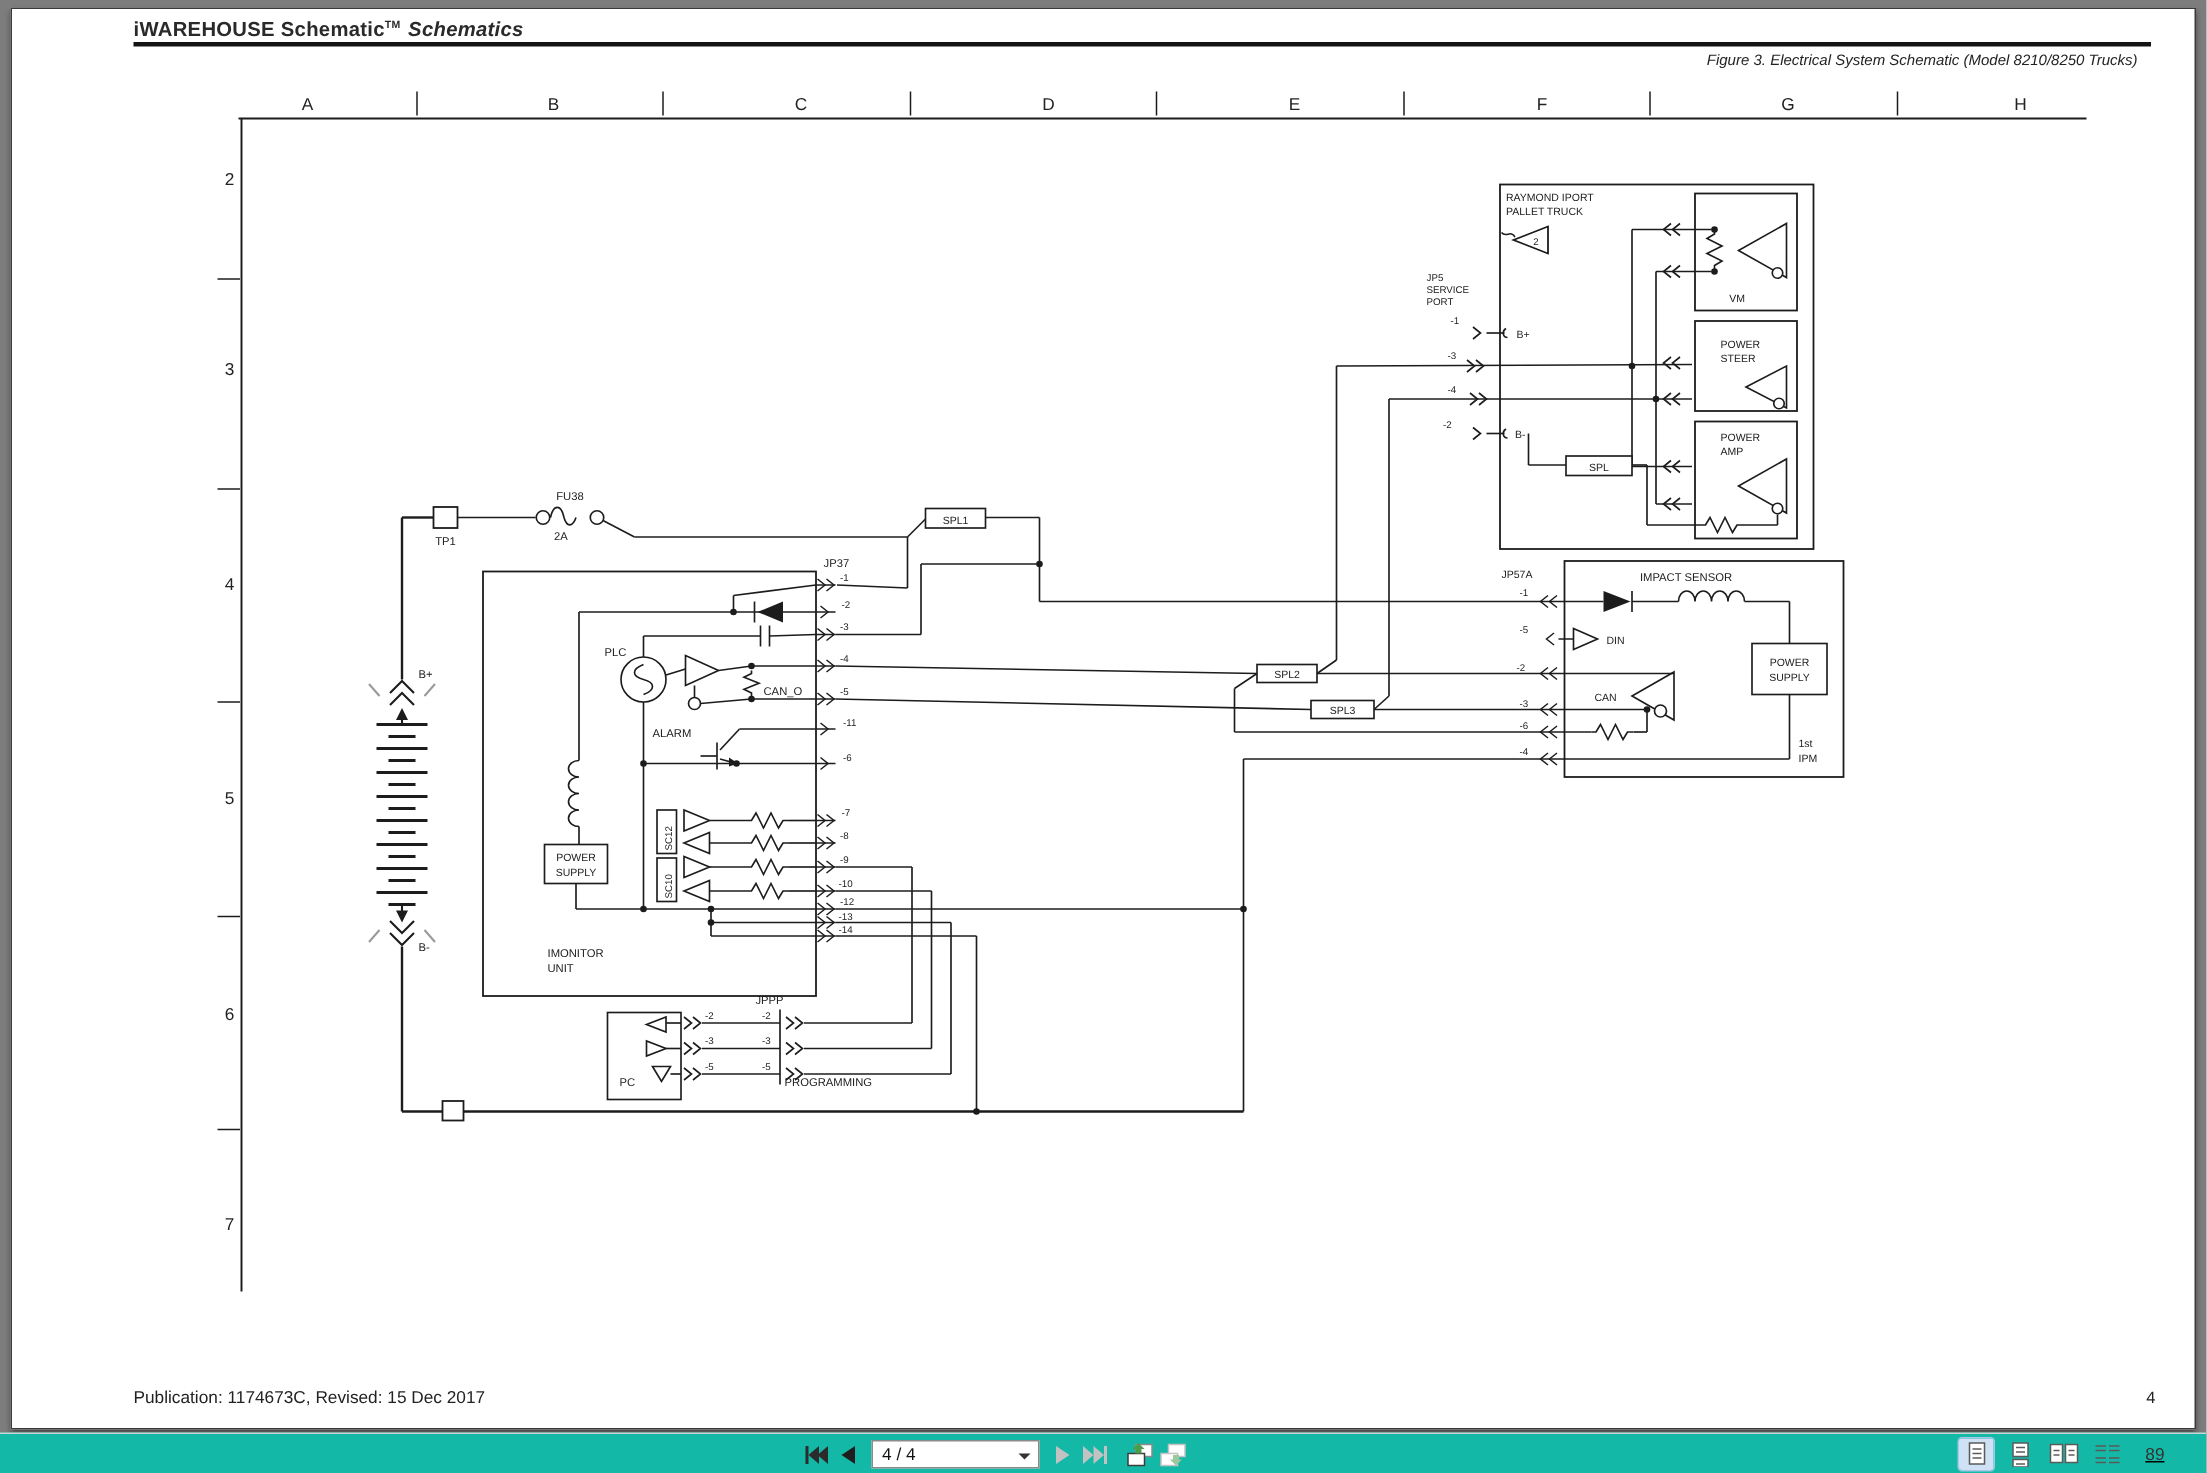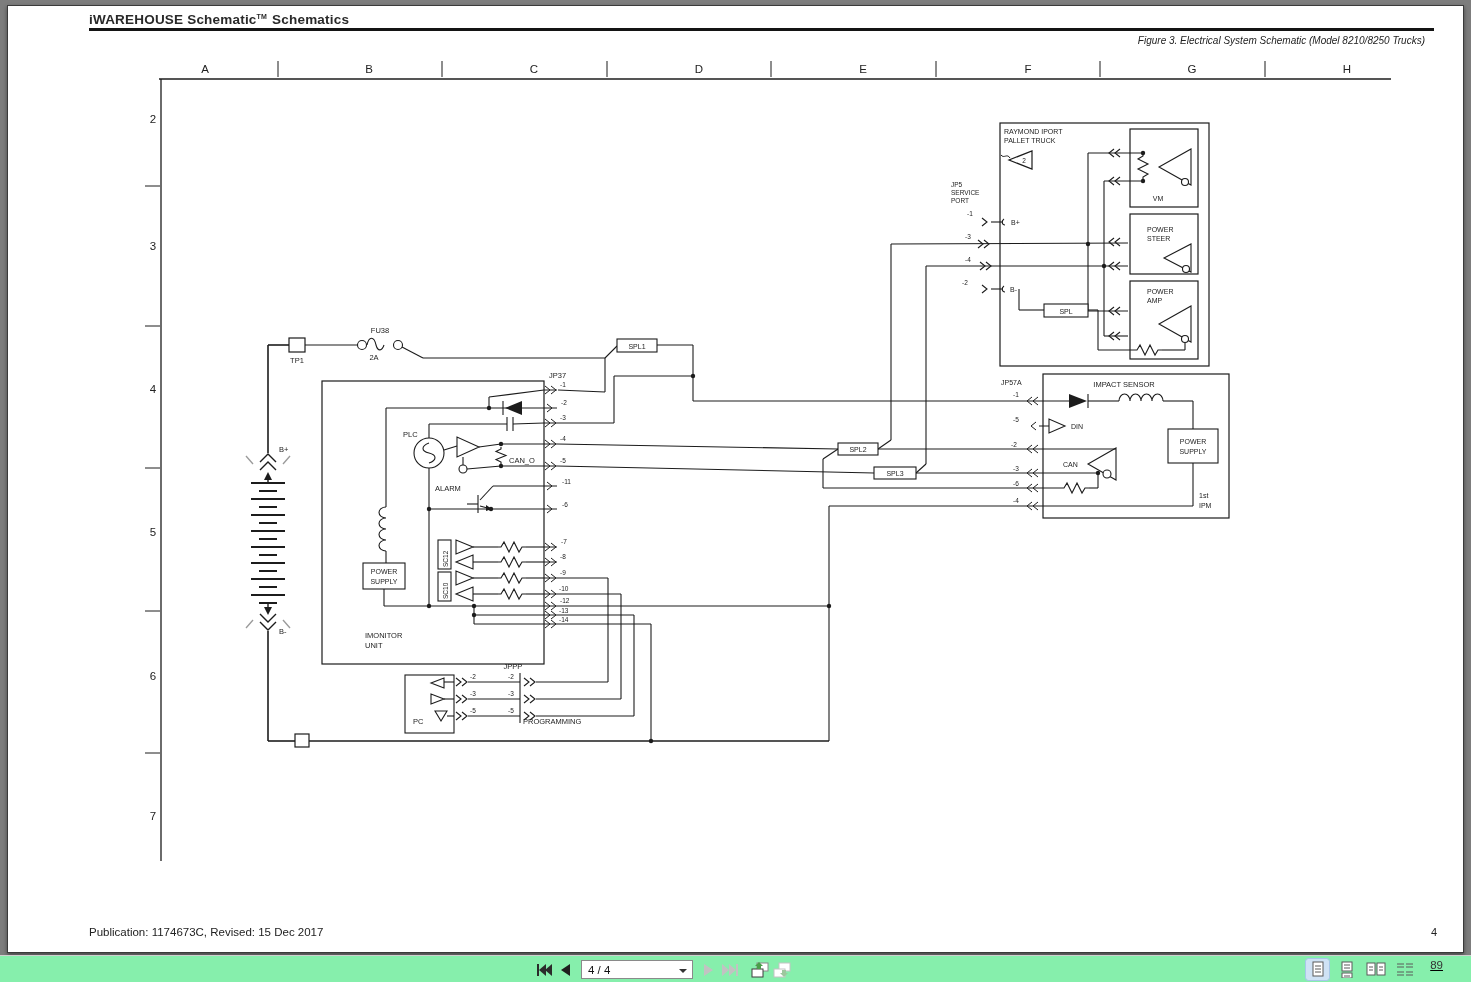--- a/index.html
+++ b/index.html
@@ -10,46 +10,46 @@
   .page{
     position:absolute;left:7px;top:5px;width:1457px;height:948px;
     background:#ffffff;border:1px solid #3a3a3a;box-sizing:border-box;
     box-shadow:0 2px 4px rgba(0,0,0,0.45);
   }
   .hdr-title{
     position:absolute;left:81px;top:6px;font-size:13.5px;font-weight:600;color:#2a2a2a;
     letter-spacing:0.2px;
   }
   .hdr-title sup{font-size:7px;font-weight:600;}
-  .hdr-title .rest{margin-left:5px;}
+  .hdr-title .rest{margin-left:5px;font-style:italic;}
   .hdr-rule{position:absolute;left:81px;top:22px;width:1345px;height:3px;background:#141414;}
   .fig-caption{
     position:absolute;right:38px;top:29px;font-size:10px;font-style:italic;color:#222;
   }
   .pub{position:absolute;left:81px;top:920px;font-size:11.5px;color:#222;}
   .pgnum{position:absolute;right:26px;top:920px;font-size:11px;color:#222;}
   .schematic-svg{position:absolute;left:-7px;top:-5px;}
 
   
   .toolbar{
     position:absolute;left:0;top:955px;width:1471px;height:27px;
-    background:#86efac;border-top:1px solid #cfcfcf;
+    background:#14b8a6;border-top:1px solid #cfcfcf;
   }
   .tb-center{position:absolute;left:533px;top:3px;height:21px;display:flex;align-items:center;}
   .tb-btn{width:22px;height:20px;display:flex;align-items:center;justify-content:center;cursor:pointer;}
   .pagebox{
     width:112px;height:19px;background:#fff;border:1px solid #8a8a8a;box-sizing:border-box;
     display:flex;align-items:center;margin:0 4px;position:relative;cursor:pointer;
   }
   .pagebox .val{font-size:11.5px;color:#111;margin-left:6px;}
   .pagebox .caret{
     position:absolute;right:5px;top:8px;width:0;height:0;
     border-left:4px solid transparent;border-right:4px solid transparent;border-top:4px solid #333;
   }
-  .tb-right{position:absolute;right:28px;top:3px;height:21px;display:flex;align-items:flex-start;gap:6px;text-decoration:underline;}
+  .tb-right{position:absolute;right:28px;top:3px;height:21px;display:flex;align-items:center;gap:6px;text-decoration:underline;}
   .layout-btn{width:23px;height:21px;display:flex;align-items:center;justify-content:center;cursor:pointer;border-radius:2px;}
   .layout-btn.active{background:#cfe2f5;outline:1px solid #a6c8e8;}
   .zoomtxt{font-size:11.5px;color:#333;margin-left:8px;white-space:nowrap;}
 </style>
 </head>
 <body>
 
 <div class="page">
 
   <div class="hdr-title">

